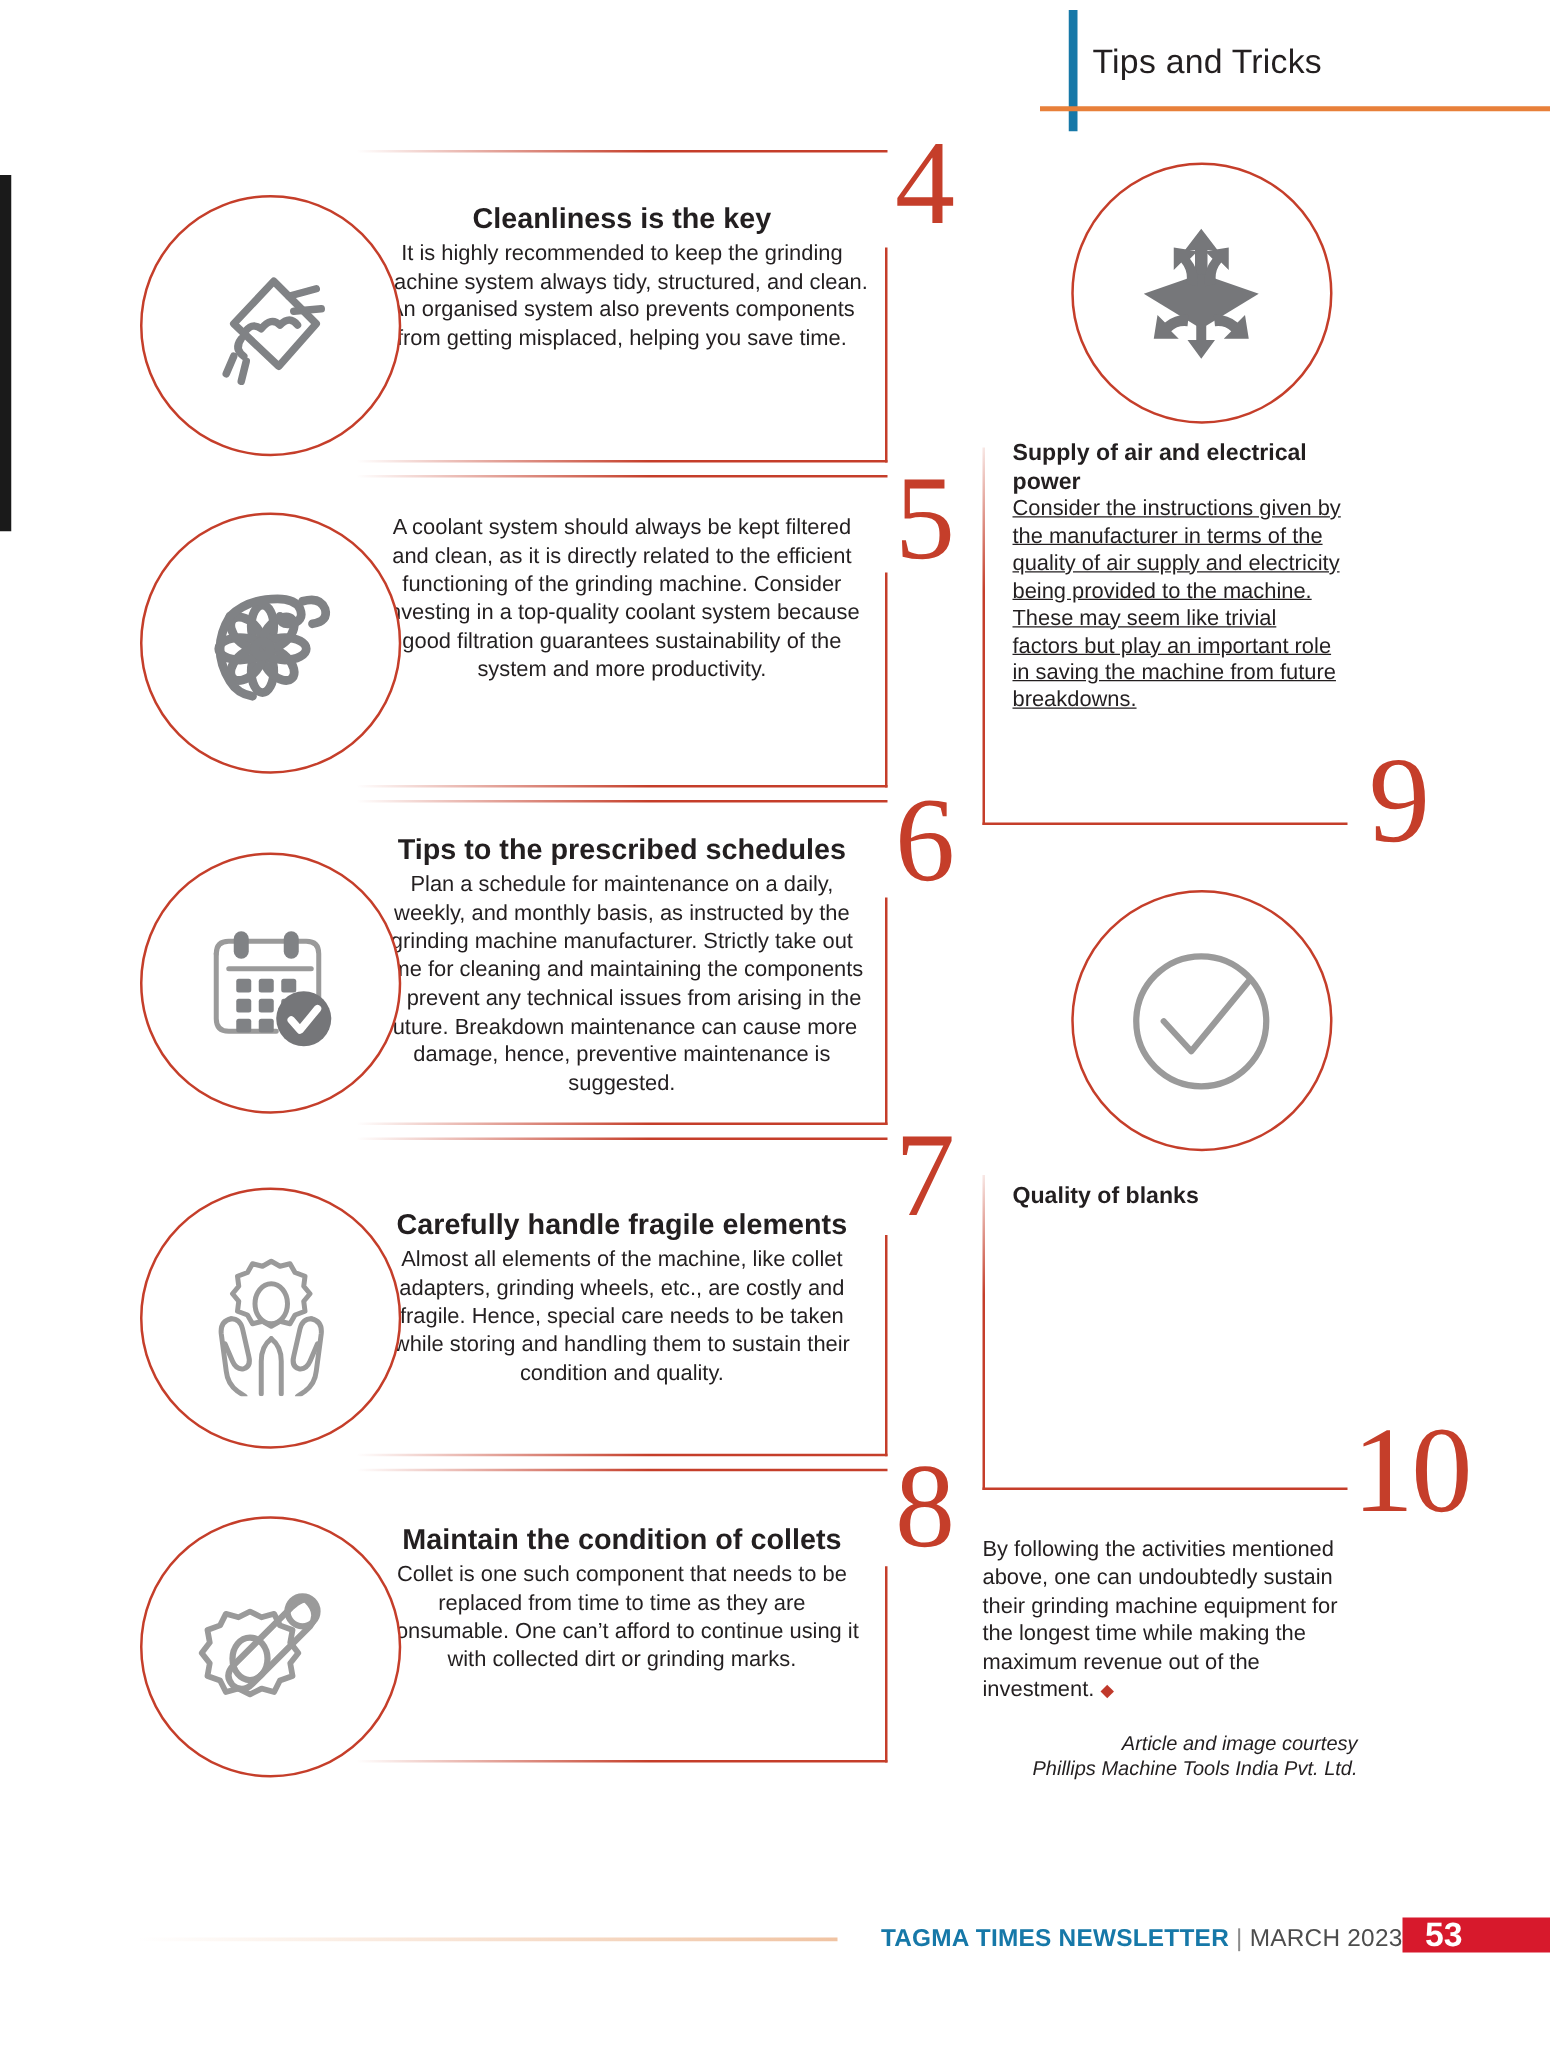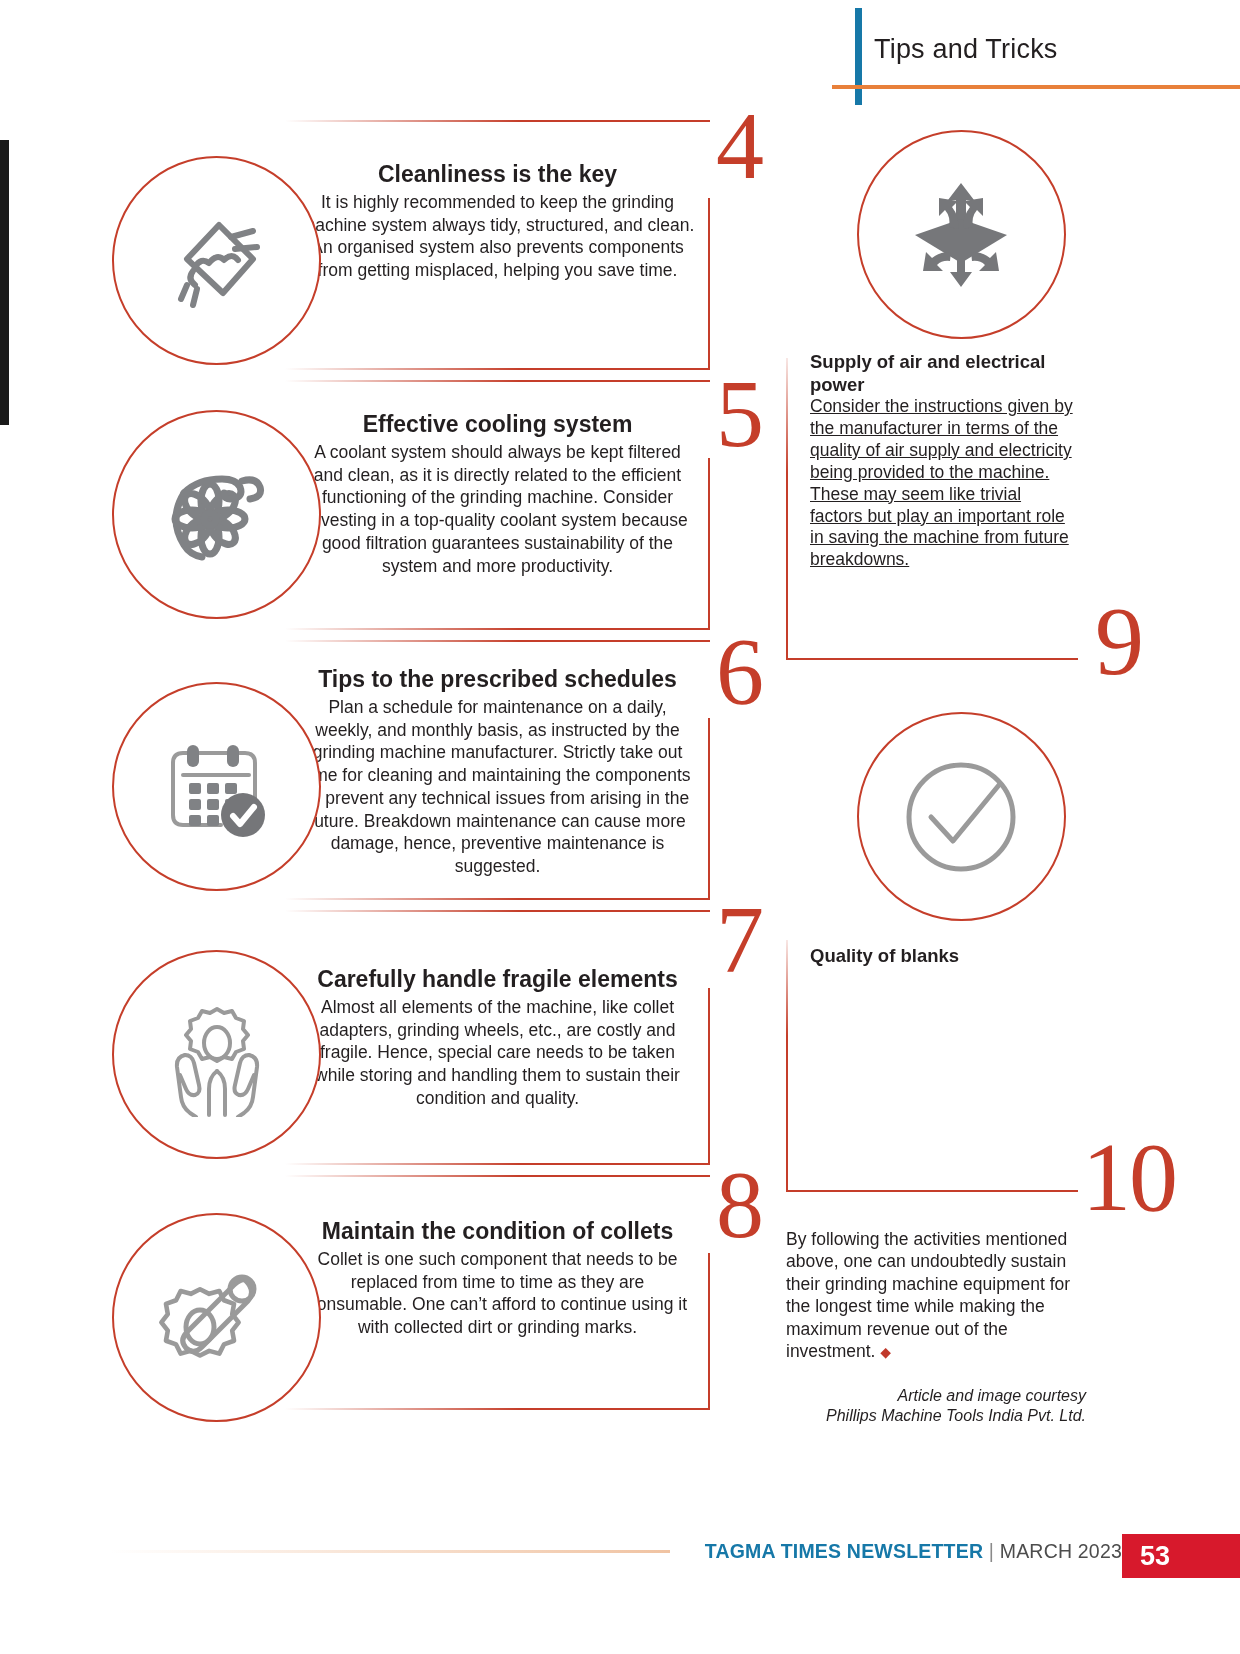--- a/index.html
+++ b/index.html
@@ -145,21 +145,21 @@
     background:linear-gradient(to right,rgba(232,128,58,0),#f0c3a2);
   }
   .footer .ftext{
     position:absolute;right:118px;top:-8px;
     font-size:19.5px;font-weight:bold;letter-spacing:.2px;white-space:nowrap;
   }
   .footer .ftext .brandname{color:#1678a8;}
   .footer .ftext .sep{color:#8a8a8a;font-weight:normal;}
   .footer .ftext .issue{color:#4d4d4d;font-weight:normal;}
   .footer .pagebox{
-    position:absolute;right:0;top:-14px;width:118px;height:44px;
+    position:absolute;right:0;top:-14px;width:118px;height:28px;
     background:#d7192c;color:#fff;font-size:27px;font-weight:bold;
     display:flex;align-items:center;padding-left:18px;box-sizing:border-box;
   }
   .ic{display:block;}
 </style>
 </head>
 <body>
 
 <div class="bleed-tab"></div>
 
@@ -214,21 +214,20 @@
           <ellipse cx="69" cy="51" rx="15" ry="9" transform="rotate(-45 69 51)"></ellipse>
           <ellipse cx="43" cy="77" rx="15" ry="9" transform="rotate(-45 43 77)"></ellipse>
           <circle cx="56" cy="64" r="6"></circle>
           <path d="M30 38 q-16 26 0 52 q6 10 18 12"></path>
           <path d="M30 38 q14-14 38-14 q14 0 18 8 q4 10-8 12 q-8 1-8-6"></path>
           <path d="M88 26 q14-4 18 6 q3 10-10 12"></path>
         </g>
       </svg>
     </div>
     <div class="body">
-      <h3>Effective cooling system</h3>
       <p>A coolant system should always be kept filtered and clean, as it is directly related to the efficient functioning of the grinding machine. Consider investing in a top-quality coolant system because good filtration guarantees sustainability of the system and more productivity.</p>
     </div>
   </div>
 
   <div class="tip" id="tip6">
     <div class="frame">
       <div class="top-rule"></div>
       <div class="right-rule"></div>
       <div class="bottom-rule"></div>
     </div>

